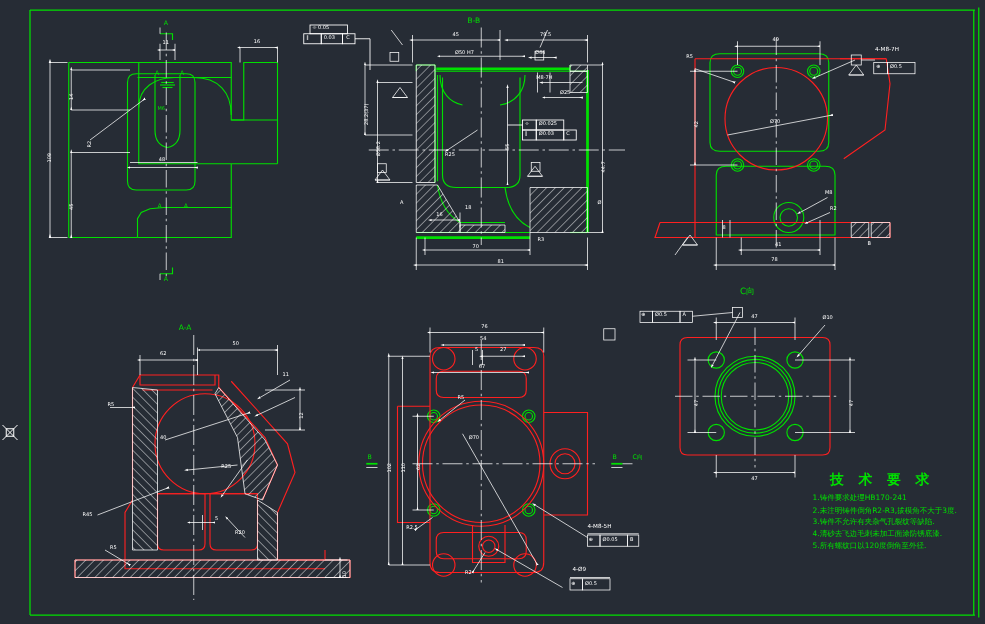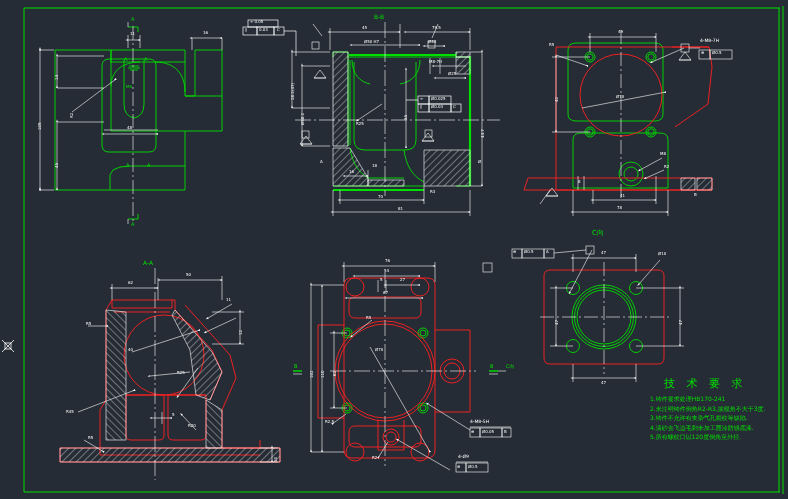--- a/index.html
+++ b/index.html
@@ -11,21 +11,21 @@
   .grn{color:#00e000;}
   .wht{color:#ffffff;}
   .t4{font-size:4px;line-height:4.6px;}
   .t45{font-size:4.5px;line-height:5px;}
   .t5{font-size:5px;line-height:5.6px;}
   .t6{font-size:6px;line-height:6.6px;}
   .t7{font-size:7px;line-height:7.6px;}
   .vert{transform:rotate(-90deg);transform-origin:0 0;}
   .notes{position:absolute;color:#00e000;font-size:6px;line-height:9.6px;
          width:126px;white-space:normal;}
-  .ttl{position:absolute;color:#00e000;font-size:11px;letter-spacing:4px;}
+  .ttl{position:absolute;color:#00e000;font-size:11px;letter-spacing:4px;font-weight:bold;}
 </style>
 </head>
 <body>
 
 <div id="stage">
 
   <svg class="layer">
     <g stroke="#00e000" fill="none" stroke-width="1">
 
       <polyline points="24,8 780,8"></polyline>

